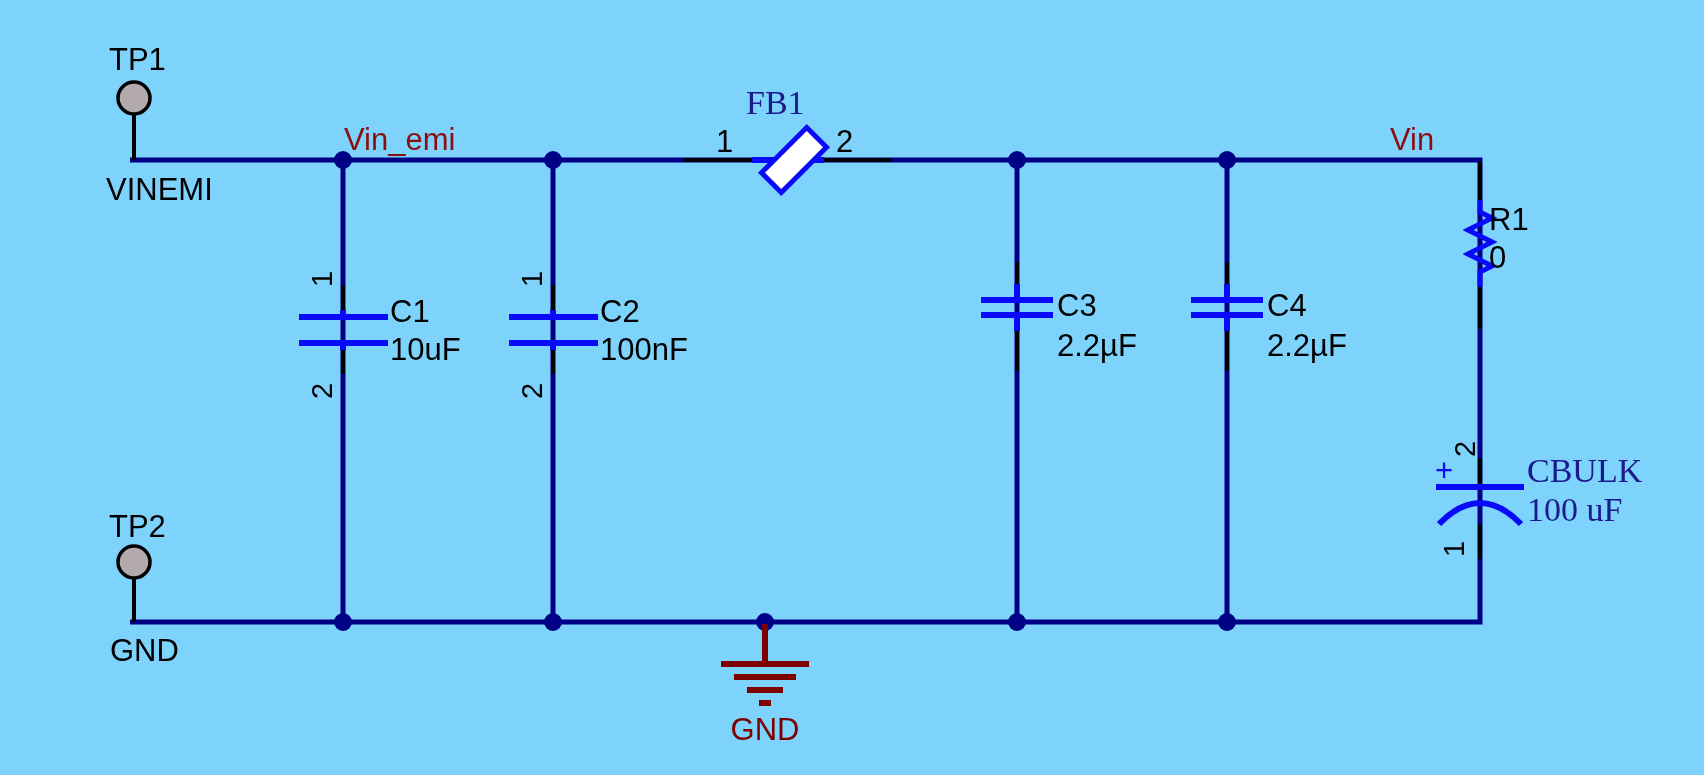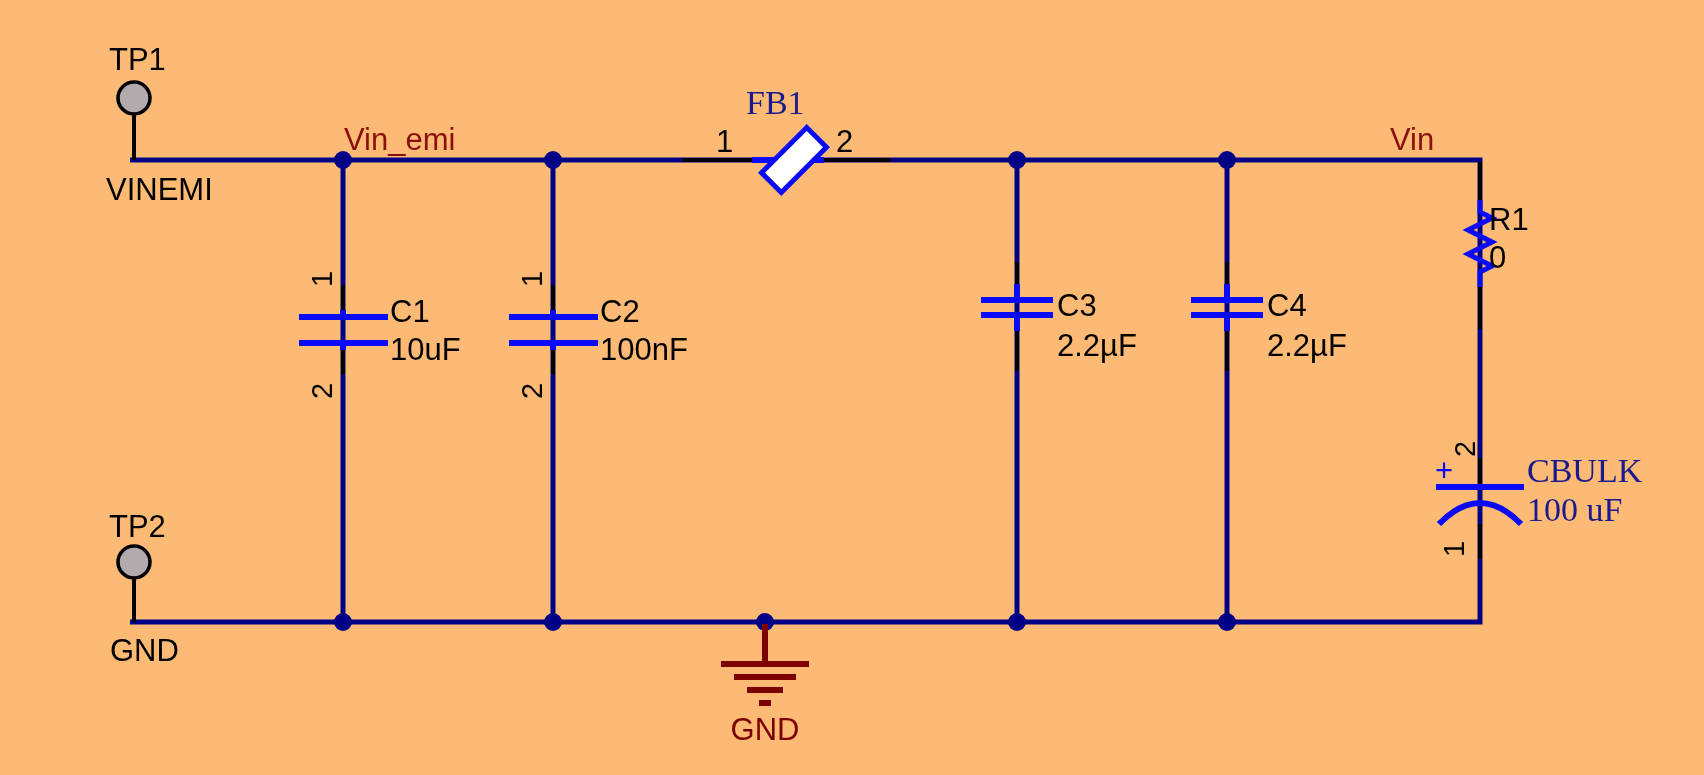--- a/index.html
+++ b/index.html
@@ -1,16 +1,16 @@
 <!DOCTYPE html>
 <html><head>
 <meta charset="utf-8">
 <style>
   html,body{margin:0;padding:0;background:#FFFFFF;}
-  .stage{position:relative;width:1704px;height:775px;background:#fdba74;overflow:hidden;}
+  .stage{position:relative;width:1704px;height:775px;background:#7dd3fc;overflow:hidden;}
   svg{font-family:"Liberation Sans",sans-serif;display:block;}
   
   .w    {stroke:#000087;stroke-width:5;fill:none;}
   .pin  {stroke:#000000;stroke-width:4;fill:none;}
   .cb   {stroke:#0A0AFA;stroke-width:6;fill:none;}
   .cb5  {stroke:#0A0AFA;stroke-width:5;fill:none;}
   .fbrect{stroke:#0A0AFA;stroke-width:5;fill:#FFFFFF;}
   .dot  {fill:#000087;stroke:none;}
   .tpc  {fill:#B2AAAC;stroke:#000000;stroke-width:3.5;}
   .gndw {stroke:#7D0000;stroke-width:6;fill:none;}

